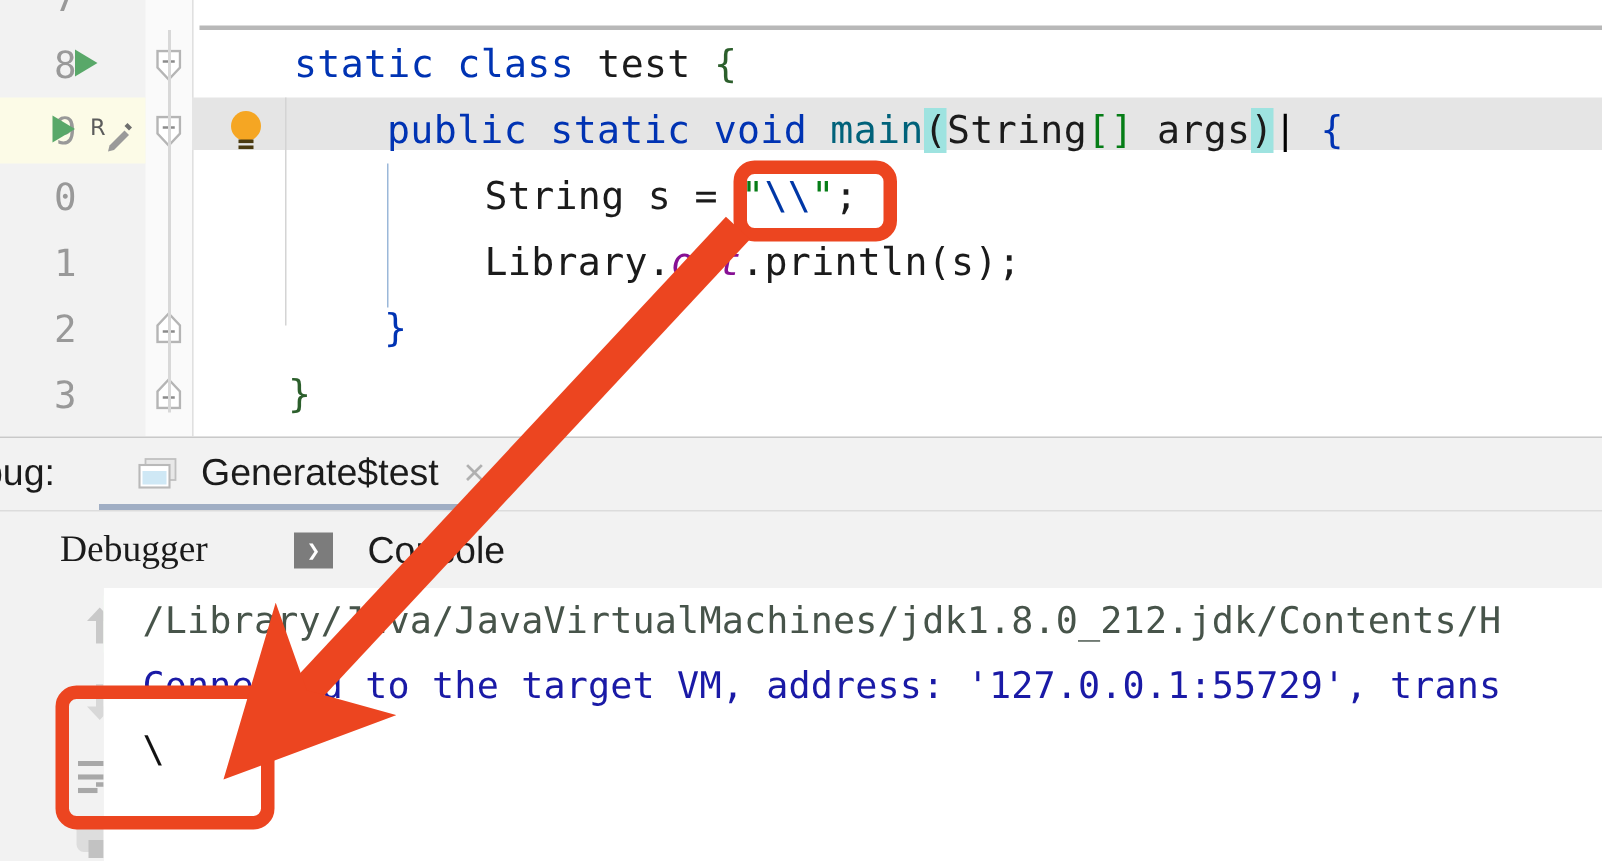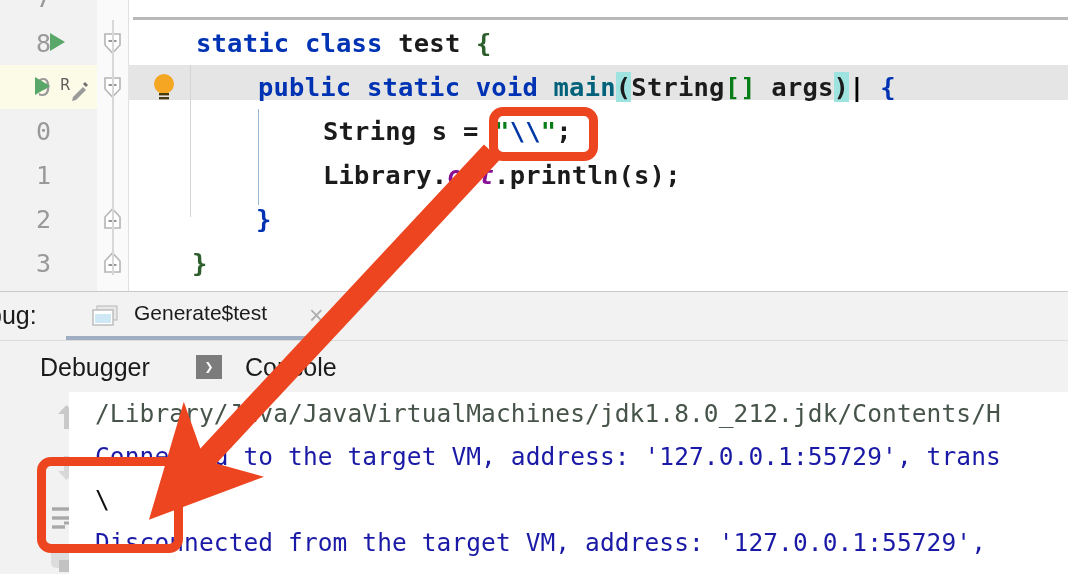--- a/index.html
+++ b/index.html
@@ -62,21 +62,21 @@
     width: 97px; height: 44px;
   }
   .lr-foldcol {
     position: absolute;
     left: 97px; top: 0;
     width: 31px; height: 44px;
   }
   .lr-code {
     position: absolute;
     left: 128px; top: 0;
-    right: 0; height: 35px; font-weight: bold;
+    right: 0; height: 35px;
   }
   .lnum {
     position: absolute;
     right: 46px;
     top: 8px;
     font-family: "DejaVu Sans Mono", monospace;
     font-size: 25px;
     color: #999999;
     letter-spacing: 0px;
   }
@@ -164,21 +164,21 @@
     background: #a0aec4;
   }
   .win-icon {
     position: absolute;
     left: 26px; top: 13px;
     width: 26px; height: 22px;
   }
   #session-tab-label {
     position: absolute;
     left: 68px; top: 9px;
-    font-size: 21px;
+    font-size: 25px;
     color: #1b1b1b;
     white-space: nowrap;
   }
   #session-close {
     position: absolute;
     left: 243px; top: 9px;
     font-size: 25px;
     color: #b0b0b0;
   }
 
@@ -199,21 +199,21 @@
     border-right: 1px solid #dcdcdc;
   }
   .dbg-tab {
     position: absolute;
     top: 0;
     height: 52px;
     font-size: 25px;
     color: #1b1b1b;
     white-space: nowrap;
   }
-  #tab-debugger { left: 40px; top: 12px; }
+  #tab-debugger { left: 40px; top: 12px; font-family: Liberation Serif, serif; }
   #tab-console  { left: 245px; top: 12px; }
   .console-icon-box {
     position: absolute;
     left: 196px; top: 62px;
     width: 26px; height: 24px;
     background: #7c7c7c;
     display: flex;
     align-items: center;
     justify-content: center;
     color: #ffffff;
@@ -515,21 +515,20 @@
           <rect x="3" y="2" width="32" height="22" rx="5" fill="#dddddd"></rect>
           <rect x="11" y="16" width="16" height="12" fill="#c2c2c2"></rect>
         </svg>
       </div>
 
       <div class="c-line-bg" style="top:5px;"></div>
       <div id="console-text">
         <div class="c-line c-sys" style="top:7px;">/Library/Java/JavaVirtualMachines/jdk1.8.0_212.jdk/Contents/H</div>
         <div class="c-line c-info" style="top:50px;">Connected to the target VM, address: '127.0.0.1:55729', trans</div>
         <div class="c-line c-out" style="top:93px;">\</div>
-        <div class="c-line c-info" style="top:136px;">Disconnected from the target VM, address: '127.0.0.1:55729',</div>
       </div>
     </div>
   </div>
 
   <div class="anno-box" id="anno-box-source" style="left: 489px; top: 107px; width: 109px; height: 54px;"></div>
   <div class="anno-box" id="anno-box-console" style="left: 37px; top: 457px; width: 146px; height: 96px;"></div>
 
   <svg id="anno-arrow" viewBox="0 0 1068 574">
     <defs>
       <marker id="arrhead" markerWidth="5" markerHeight="5" refX="1.6" refY="2.5" orient="auto">

